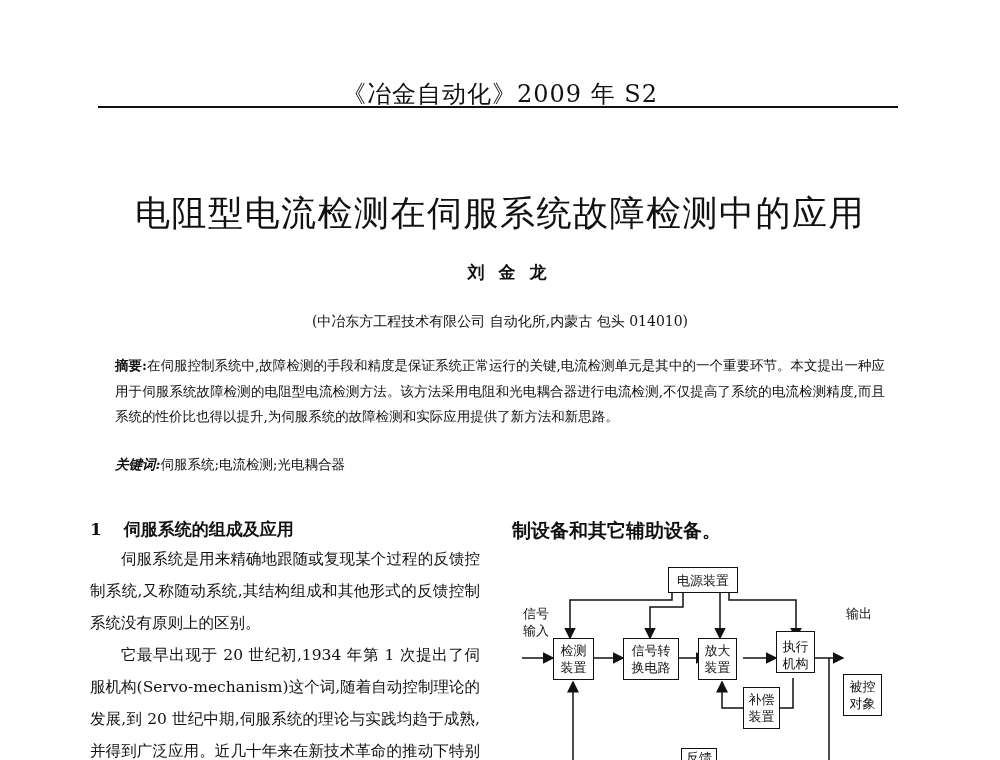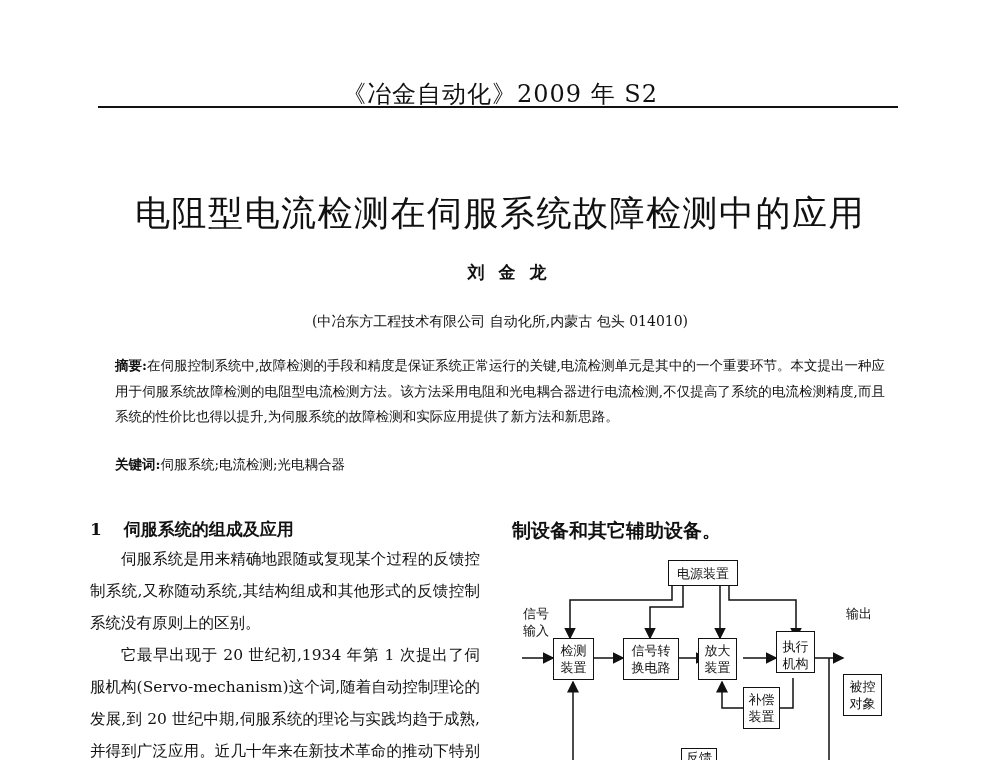--- a/index.html
+++ b/index.html
@@ -7,21 +7,21 @@
          font-family:"DejaVu Serif", serif; }
   .journal-header { position:absolute; left:0; width:1000px; top:78px; text-align:center; font-size:24px; letter-spacing:1px; }
   .header-rule { position:absolute; left:98px; top:106px; width:800px; height:2px; background:#111; }
   .title { position:absolute; left:0; width:1000px; top:190px; text-align:center; font-family:"DejaVu Sans", sans-serif;
            font-size:35px; letter-spacing:1.5px; font-weight:normal; }
   .author { position:absolute; left:0; width:1000px; top:261px; text-align:center; font-size:17px; font-weight:bold; letter-spacing:14px; padding-left:14px; }
   .affil { position:absolute; left:0; width:1000px; top:313px; text-align:center; font-size:14px; font-weight:normal; }
   .abstract { position:absolute; left:115px; top:353px; width:770px; font-size:13.5px; line-height:25.5px; text-align:justify; }
   .abstract .lbl { font-weight:bold; }
   .keywords { position:absolute; left:115px; top:456px; font-size:13.5px; }
-  .keywords .lbl { font-weight:bold; }
+  .keywords .lbl { font-weight:bold;font-style:italic; }
   .section-heading { position:absolute; left:90px; top:518px; font-size:17px; font-weight:bold; font-family:"DejaVu Sans", sans-serif; }
   .section-heading .num { margin-right:22px; font-family:"DejaVu Serif", serif; }
   .left-col { position:absolute; left:90px; top:543px; width:390px; font-size:15.5px; line-height:32px; text-align:justify; }
   .left-col p { margin:0; text-indent:2em; }
   .right-top { position:absolute; left:512px; top:518px; font-size:19px; font-weight:bold; }
   .diagram { position:absolute; left:500px; top:545px; width:400px; height:215px; }
   .box { position:absolute; border:1.5px solid #111; background:#fff; font-size:13px; line-height:17px; text-align:center;
          display:flex; align-items:center; justify-content:center; font-family:"DejaVu Sans", sans-serif; }
   .dlabel { position:absolute; font-size:13px; line-height:17px; font-family:"DejaVu Sans", sans-serif; }
   svg.lines { position:absolute; left:0; top:0; }
@@ -83,21 +83,21 @@
 
       <polyline points="293,133 293,163 276,163"></polyline>
       <polyline points="243,163 222,163 222,137" marker-end="url(#ah)"></polyline>
 
       <polyline points="329,113 329,215"></polyline>
 
       <polyline points="73,215 73,137" marker-end="url(#ah)"></polyline>
     </g>
   </svg>
 
-  <div class="box" style="left:168px;top:15px;width:68px;height:24px;">
+  <div class="box" style="left:168px;top:22px;width:68px;height:24px;">
       <span>电源装置</span>
     </div>
   <div class="dlabel" style="left:23px;top:60px;width:28px;">信号输入</div>
   <div class="dlabel" style="left:346px;top:60px;">输出</div>
 
   <div class="box" style="left:53px;top:93px;width:39px;height:40px;">
       <span style="width:28px;display:block">检测装置</span>
     </div>
   <div class="box" style="left:123px;top:93px;width:54px;height:40px;">
       <span style="width:42px;display:block">信号转换电路</span>

